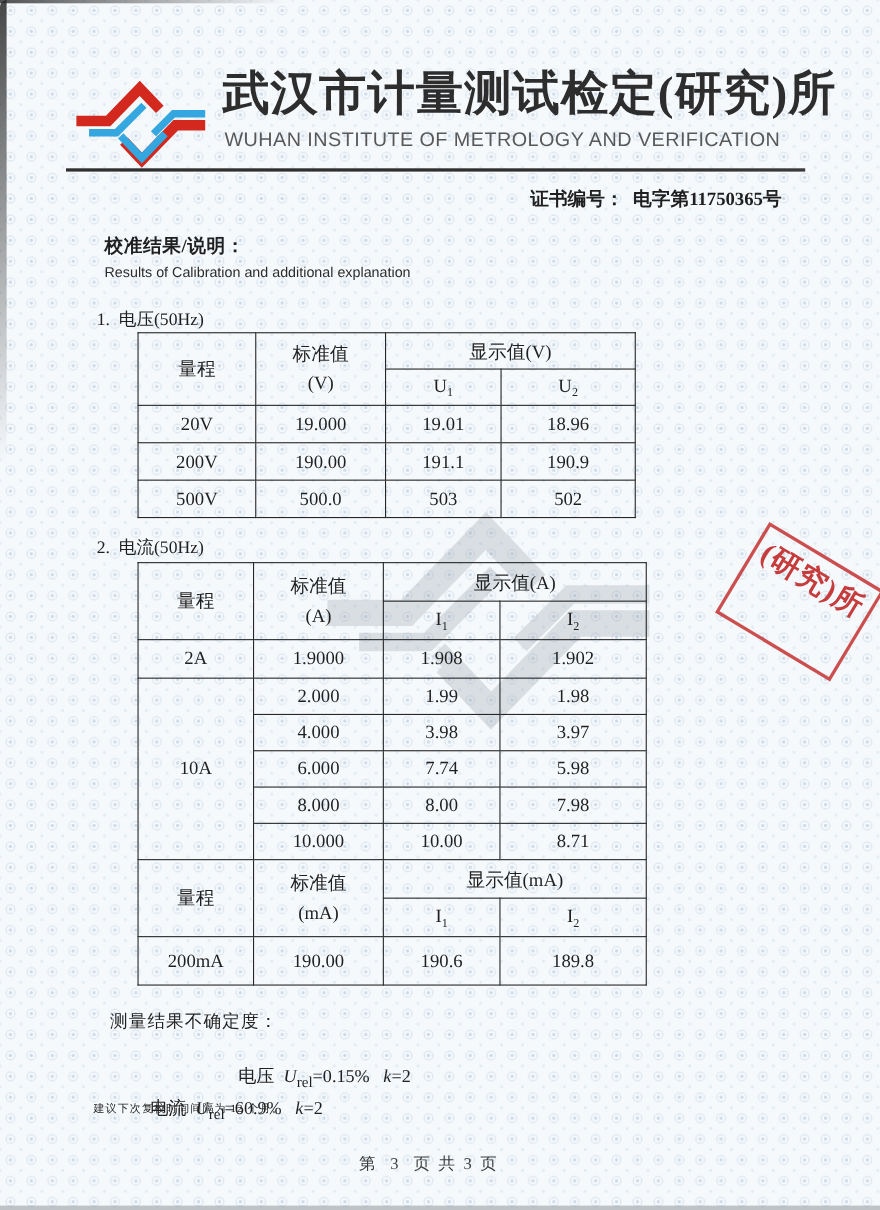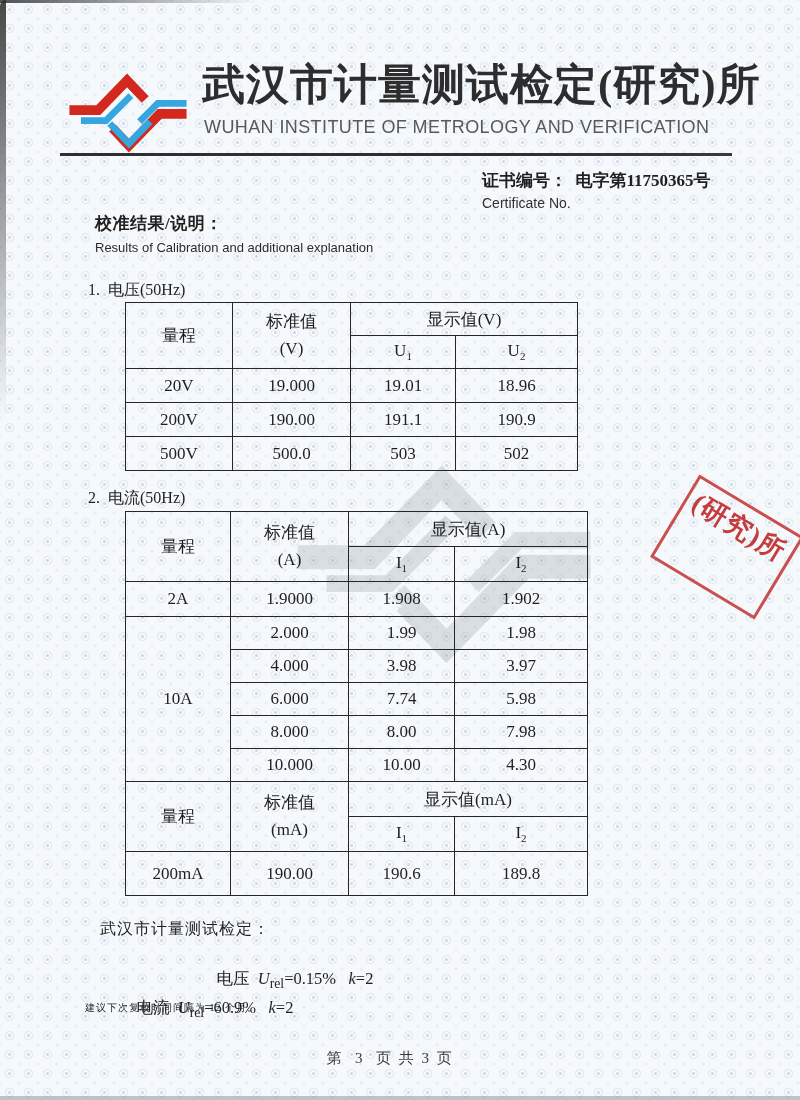--- a/index.html
+++ b/index.html
@@ -87,21 +87,20 @@
         <path stroke="#35a7e0" stroke-width="7" d="M46,62 L66,83 L88,60"></path>
       </g>
     </svg>
   </div>
   <div class="abs title-cn">武汉市计量测试检定(研究)所</div>
   <div class="abs title-en">WUHAN INSTITUTE OF METROLOGY AND VERIFICATION</div>
   <div class="abs divider"></div>
 
   <div class="abs cert">
     <div class="cert-line">证书编号：  电字第11750365号</div>
-    <div class="cert-en">Certificate No.</div>
   </div>
 
   <div class="abs section">
     <div class="sec-cn">校准结果/说明：</div>
     <div class="sec-en">Results of Calibration and additional explanation</div>
   </div>
 
   <div class="abs watermark">
     <svg width="312" height="248" viewBox="0 0 130 100">
       <g fill="none" stroke="#9aa3ab" stroke-linejoin="miter">
@@ -204,21 +203,21 @@
       <td>5.98</td>
     </tr>
     <tr class="h33">
       <td>8.000</td>
       <td>8.00</td>
       <td>7.98</td>
     </tr>
     <tr class="h33">
       <td>10.000</td>
       <td>10.00</td>
-      <td>4.30</td>
+      <td>8.71</td>
     </tr>
     <tr class="h35">
       <td rowspan="2">量程</td>
       <td rowspan="2" class="two-line">
         <div>标准值</div>
         <div>(mA)</div>
       </td>
       <td colspan="2">显示值(mA)</td>
     </tr>
     <tr class="h35">
@@ -227,21 +226,21 @@
     </tr>
     <tr class="h44">
       <td>200mA</td>
       <td>190.00</td>
       <td>190.6</td>
       <td>189.8</td>
     </tr>
     </tbody>
   </table>
 
-  <div class="abs unc-head">武汉市计量测试检定：</div>
+  <div class="abs unc-head">测量结果不确定度：</div>
   <div class="abs unc-row unc-v">
     <span>电压  </span><span class="math">U</span><sub>rel</sub><span>=0.15%   </span><span class="math">k</span><span>=2</span>
   </div>
   <div class="abs unc-row unc-c">
     <span>电流  </span><span class="math">U</span><sub>rel</sub><span>=60.9%   </span><span class="math">k</span><span>=2</span>
   </div>
   <div class="abs recal">建议下次复校时间间隔为 12 个月。</div>
 
   <div class="abs pageno">第  3  页 共 3 页</div>
 

